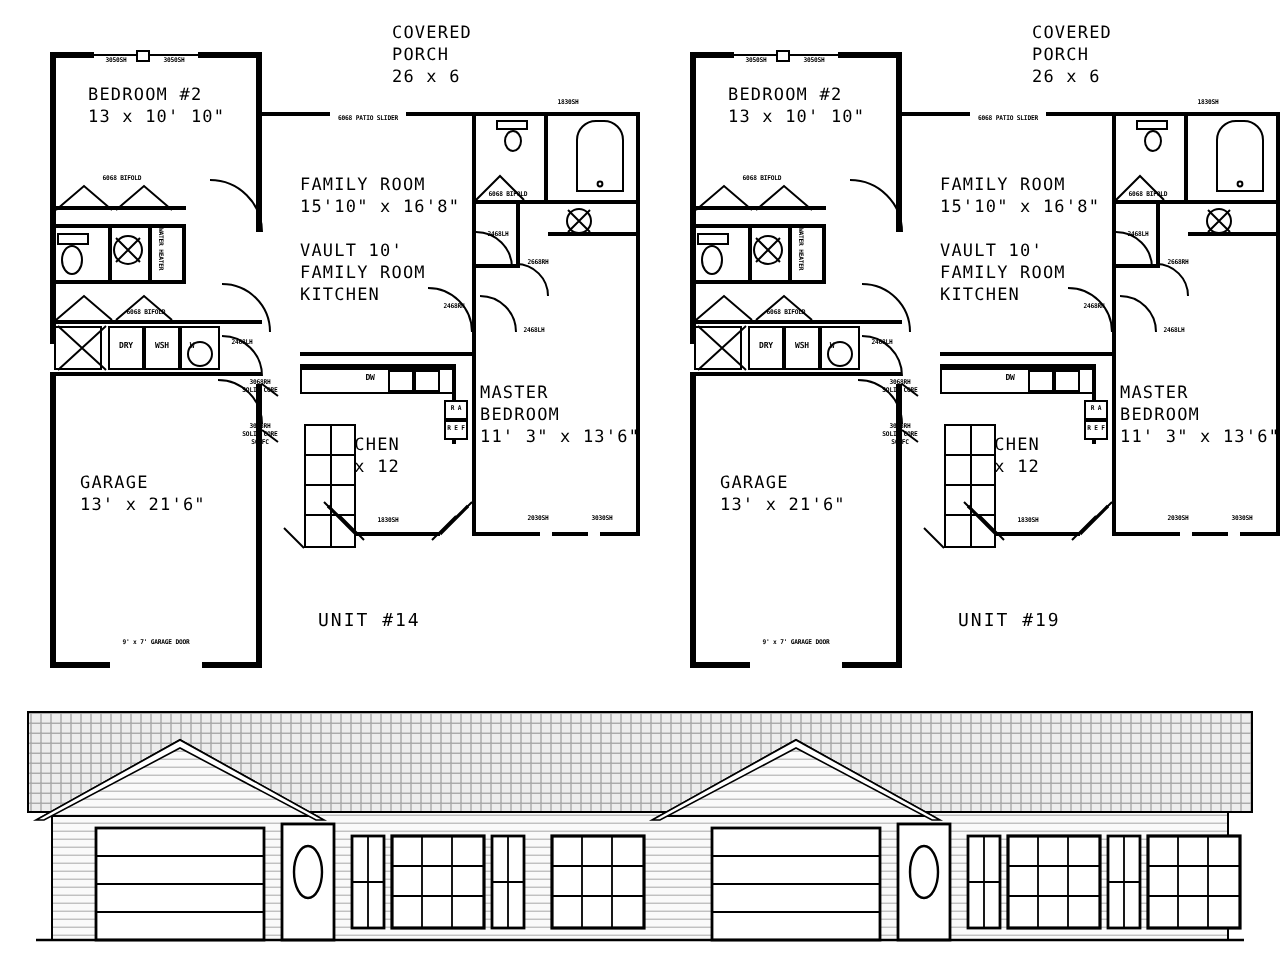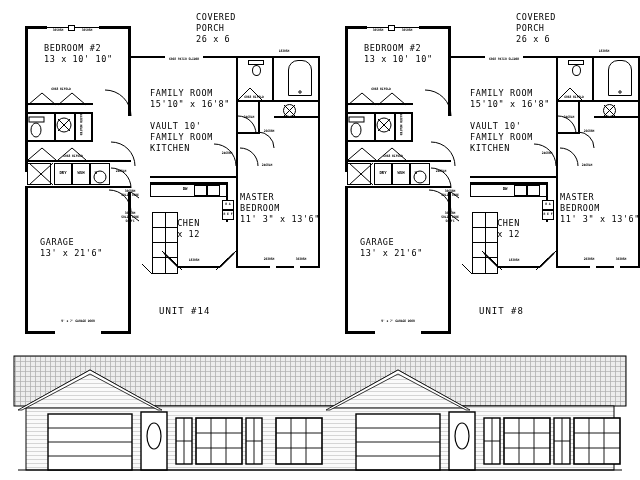--- a/index.html
+++ b/index.html
@@ -278,21 +278,21 @@
     <div class="lbl tiny" style="left:258px;top:258px;width:22px;">2030SH</div>
     <div class="lbl tiny" style="left:290px;top:258px;width:22px;">3030SH</div>
 
     <div class="lbl big" style="left:240px;top:192px;">MASTER</div>
     <div class="lbl big" style="left:240px;top:203px;">BEDROOM</div>
     <div class="lbl big" style="left:240px;top:214px;">11' 3" x 13'6"</div>
 
     <div class="wall" style="left:178px;top:266px;width:42px;height:2px;"></div>
     <div class="lbl tiny" style="left:182px;top:259px;width:24px;">1830SH</div>
 
-    <div class="lbl unit" style="left:159px;top:306px;">UNIT #8</div>
+    <div class="lbl unit" style="left:159px;top:306px;">UNIT #19</div>
   </div>
 
   <svg class="ov" viewBox="0 0 640 480">
     <g fill="none" stroke="#000" stroke-width="1">
 
       <path d="M131 116 A26 26 0 0 0 105 90"></path>
       <path d="M111 142 A24 24 0 0 1 135 166"></path>
       <path d="M131 188 A20 20 0 0 0 111 168"></path>
       <path d="M131 212 A22 22 0 0 0 109 190"></path>
       <path d="M29 163 l24 22 M53 163 l-24 22"></path>

